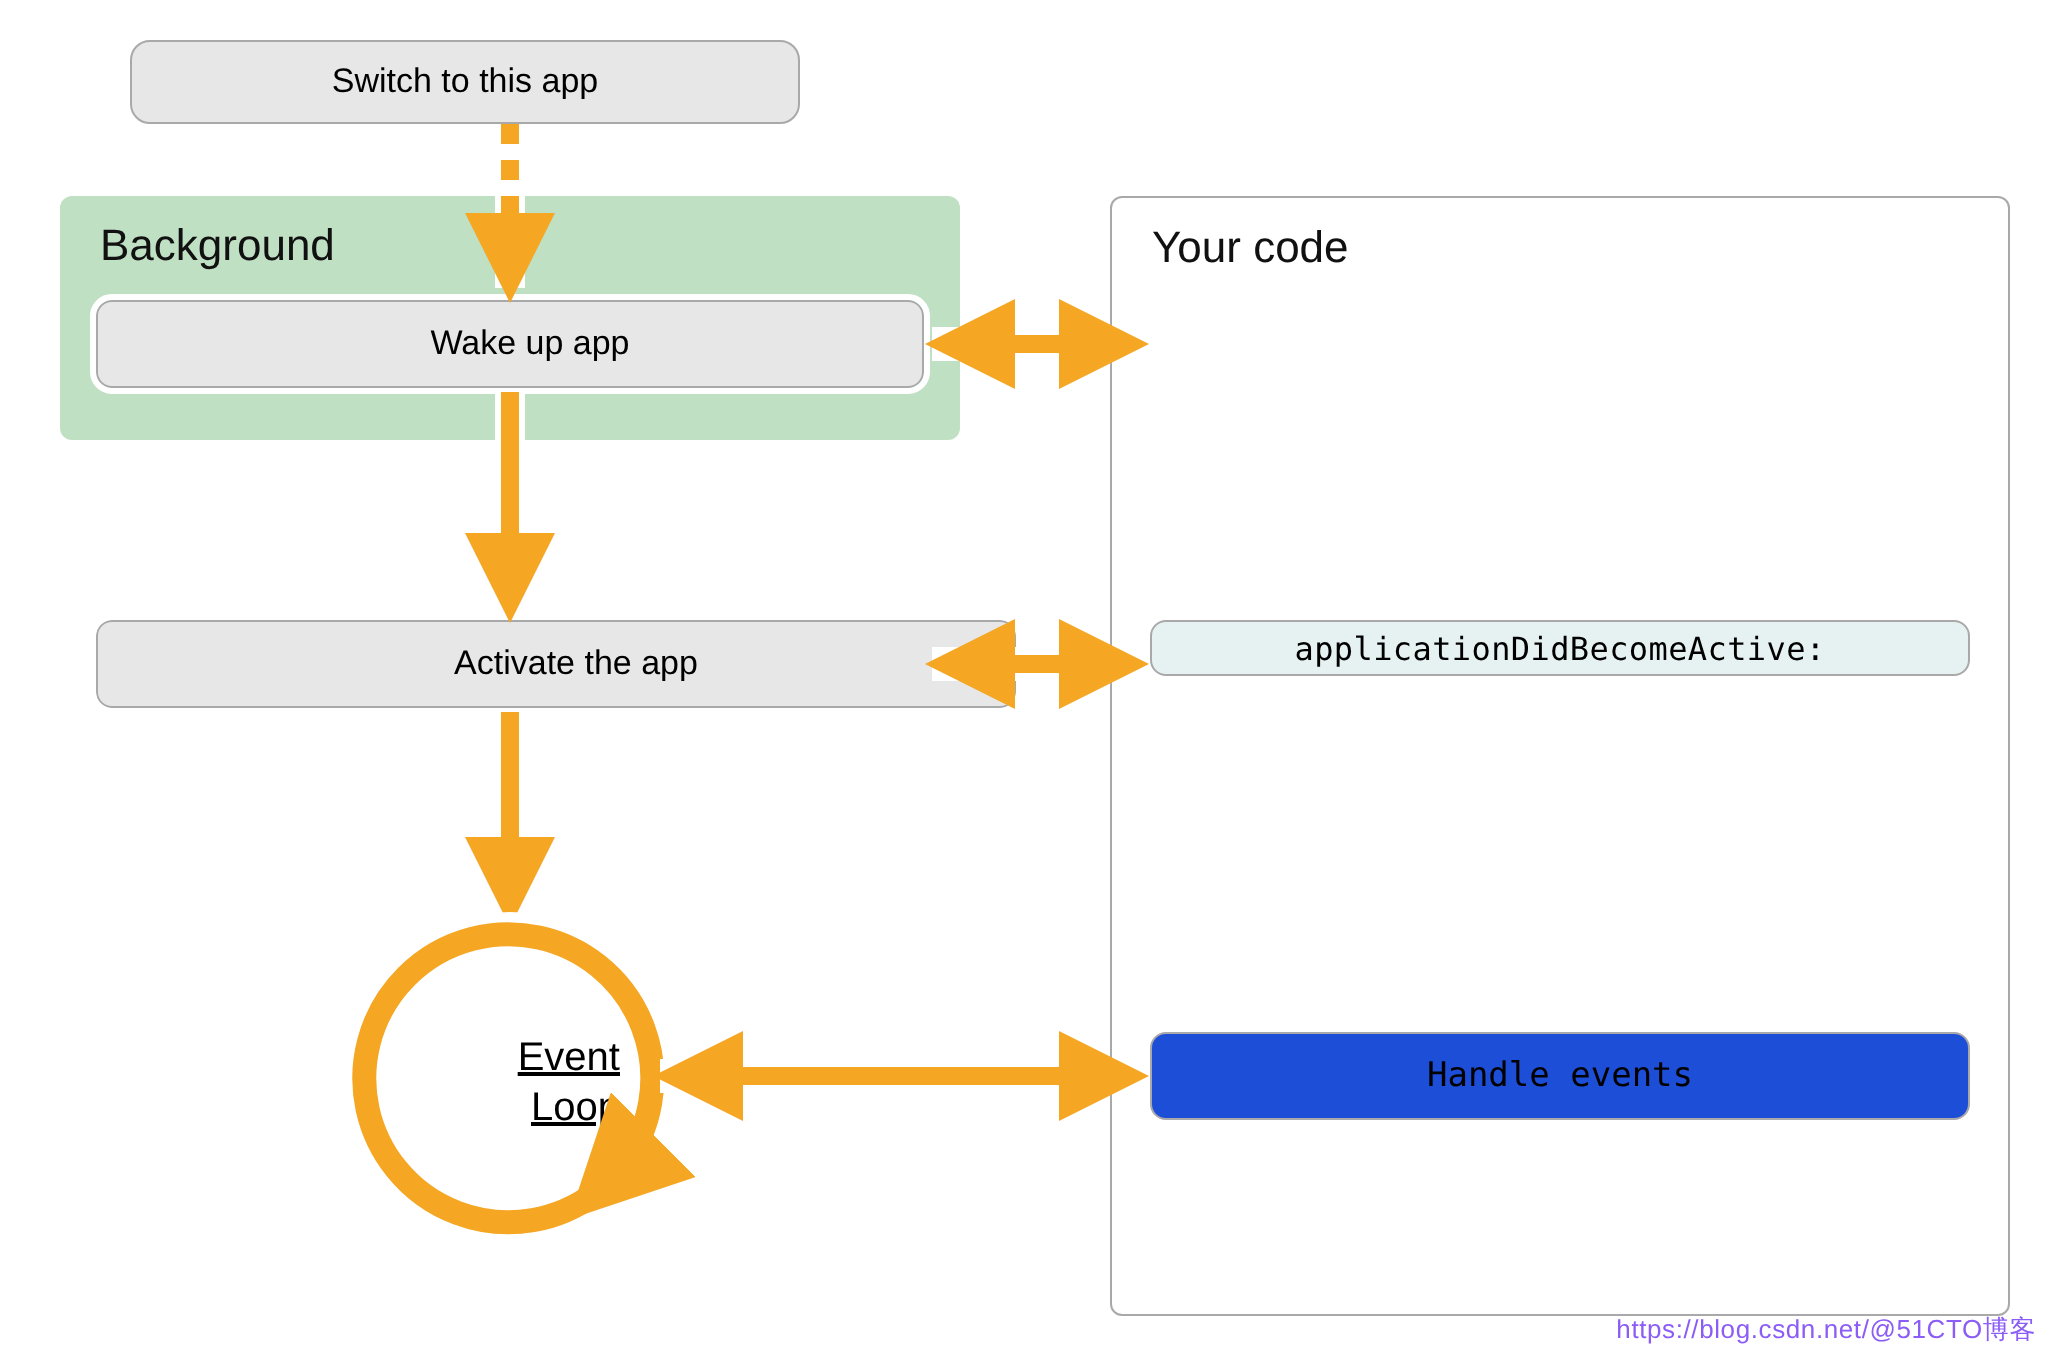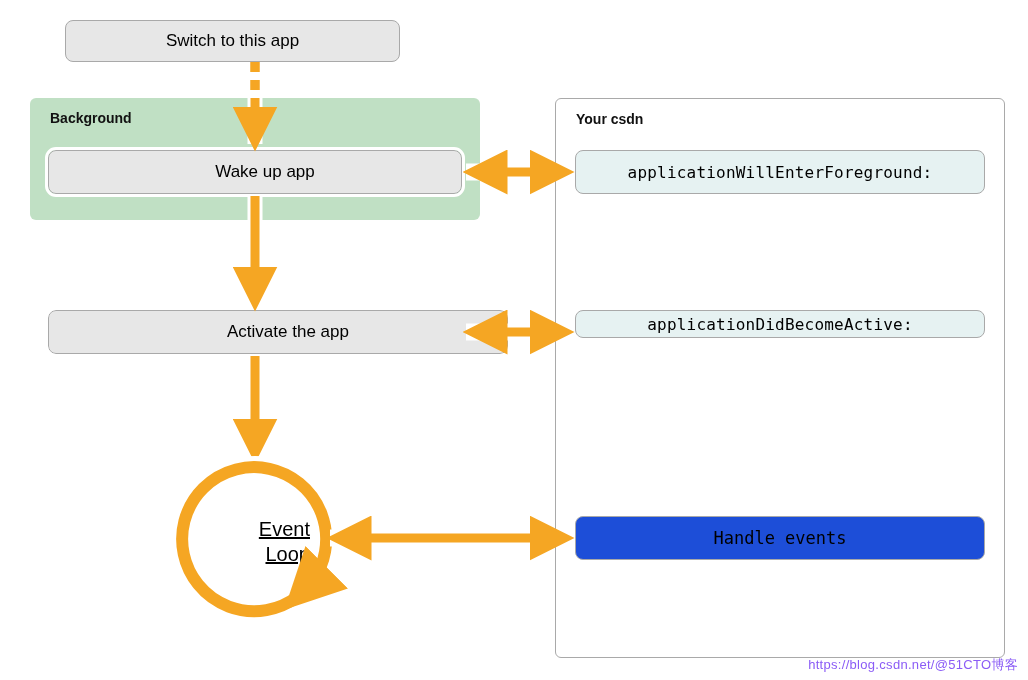--- a/index.html
+++ b/index.html
@@ -1,56 +1,53 @@
 <!DOCTYPE html>
 <html><head>
 <meta charset="utf-8">
 <style>
   html,body{margin:0;padding:0;background:#fff;font-family:-apple-system,BlinkMacSystemFont,"Segoe UI",Helvetica,Arial,sans-serif;}
   #stage{position:relative;width:1028px;height:680px;}
   .panel{position:absolute;box-sizing:border-box;border-radius:6px;}
-  .panel .title{position:absolute;top:12px;left:20px;font-weight:700;font-size:14px;color:#111;}
+  .panel .title{position:absolute;top:12px;left:20px;font-weight:400;font-size:22px;color:#111;}
   .node{position:absolute;box-sizing:border-box;border-radius:8px;display:flex;align-items:center;justify-content:center;font-size:17px;}
   .node.gray{background:#e7e7e7;border:1px solid #a9a9a9;}
   .node.gray.white-outline{outline:3px solid #fff;outline-offset:0;padding-left:20px;}
   .node.code{background:#e6f2f2;border:1px solid #a9a9a9;font-family:"SF Mono",Menlo,Consolas,monospace;font-size:16px;letter-spacing:.2px;}
   .node.red{background:#1d4ed8;border:1px solid #a9a9a9;font-family:"SF Mono",Menlo,Consolas,monospace;font-size:17px;}
   svg.arrows{position:absolute;left:0;top:0;width:1028px;height:680px;pointer-events:none;}
   .event-loop-label{position:absolute;text-align:right;font-size:20px;line-height:1.25;text-decoration:underline;}
   .watermark{position:absolute;right:10px;bottom:6px;color:#8b5cf6;font-size:13px;letter-spacing:.3px;}
 </style>
 </head>
 <body>
 
 <div id="stage">
 
   <div class="panel" style="left:30px;top:98px;width:450px;height:122px;background:#c0e0c4;">
     <div class="title">Background</div>
   </div>
 
 
   <div class="panel" style="left:555px;top:98px;width:450px;height:560px;background:#fff;border:1px solid #a9a9a9;">
-    <div class="title">Your csdn</div>
+    <div class="title">Your code</div>
   </div>
 
-  <div class="node gray" style="left:65px;top:20px;width:335px;height:42px;">
+  <div class="node gray" style="left:65px;top:20px;width:335px;height:42px;border-radius:10px;">
     <span>Switch to this app</span>
   </div>
 
   <div class="node gray white-outline" style="left:48px;top:150px;width:414px;height:44px;">
     <span>Wake up app</span>
   </div>
 
   <div class="node gray white-outline" style="left:48px;top:310px;width:460px;height:44px;">
     <span>Activate the app</span>
   </div>
 
-  <div class="node code" style="left:575px;top:150px;width:410px;height:44px;">
-    <span>applicationWillEnterForeground:</span>
-  </div>
 
   <div class="node code" style="left:575px;top:310px;width:410px;height:28px;">
     <span>applicationDidBecomeActive:</span>
   </div>
 
   <div class="node red" style="left:575px;top:516px;width:410px;height:44px;">
     <span>Handle events</span>
   </div>
 
   <div class="event-loop-label" style="left:200px;top:517px;width:110px;">

